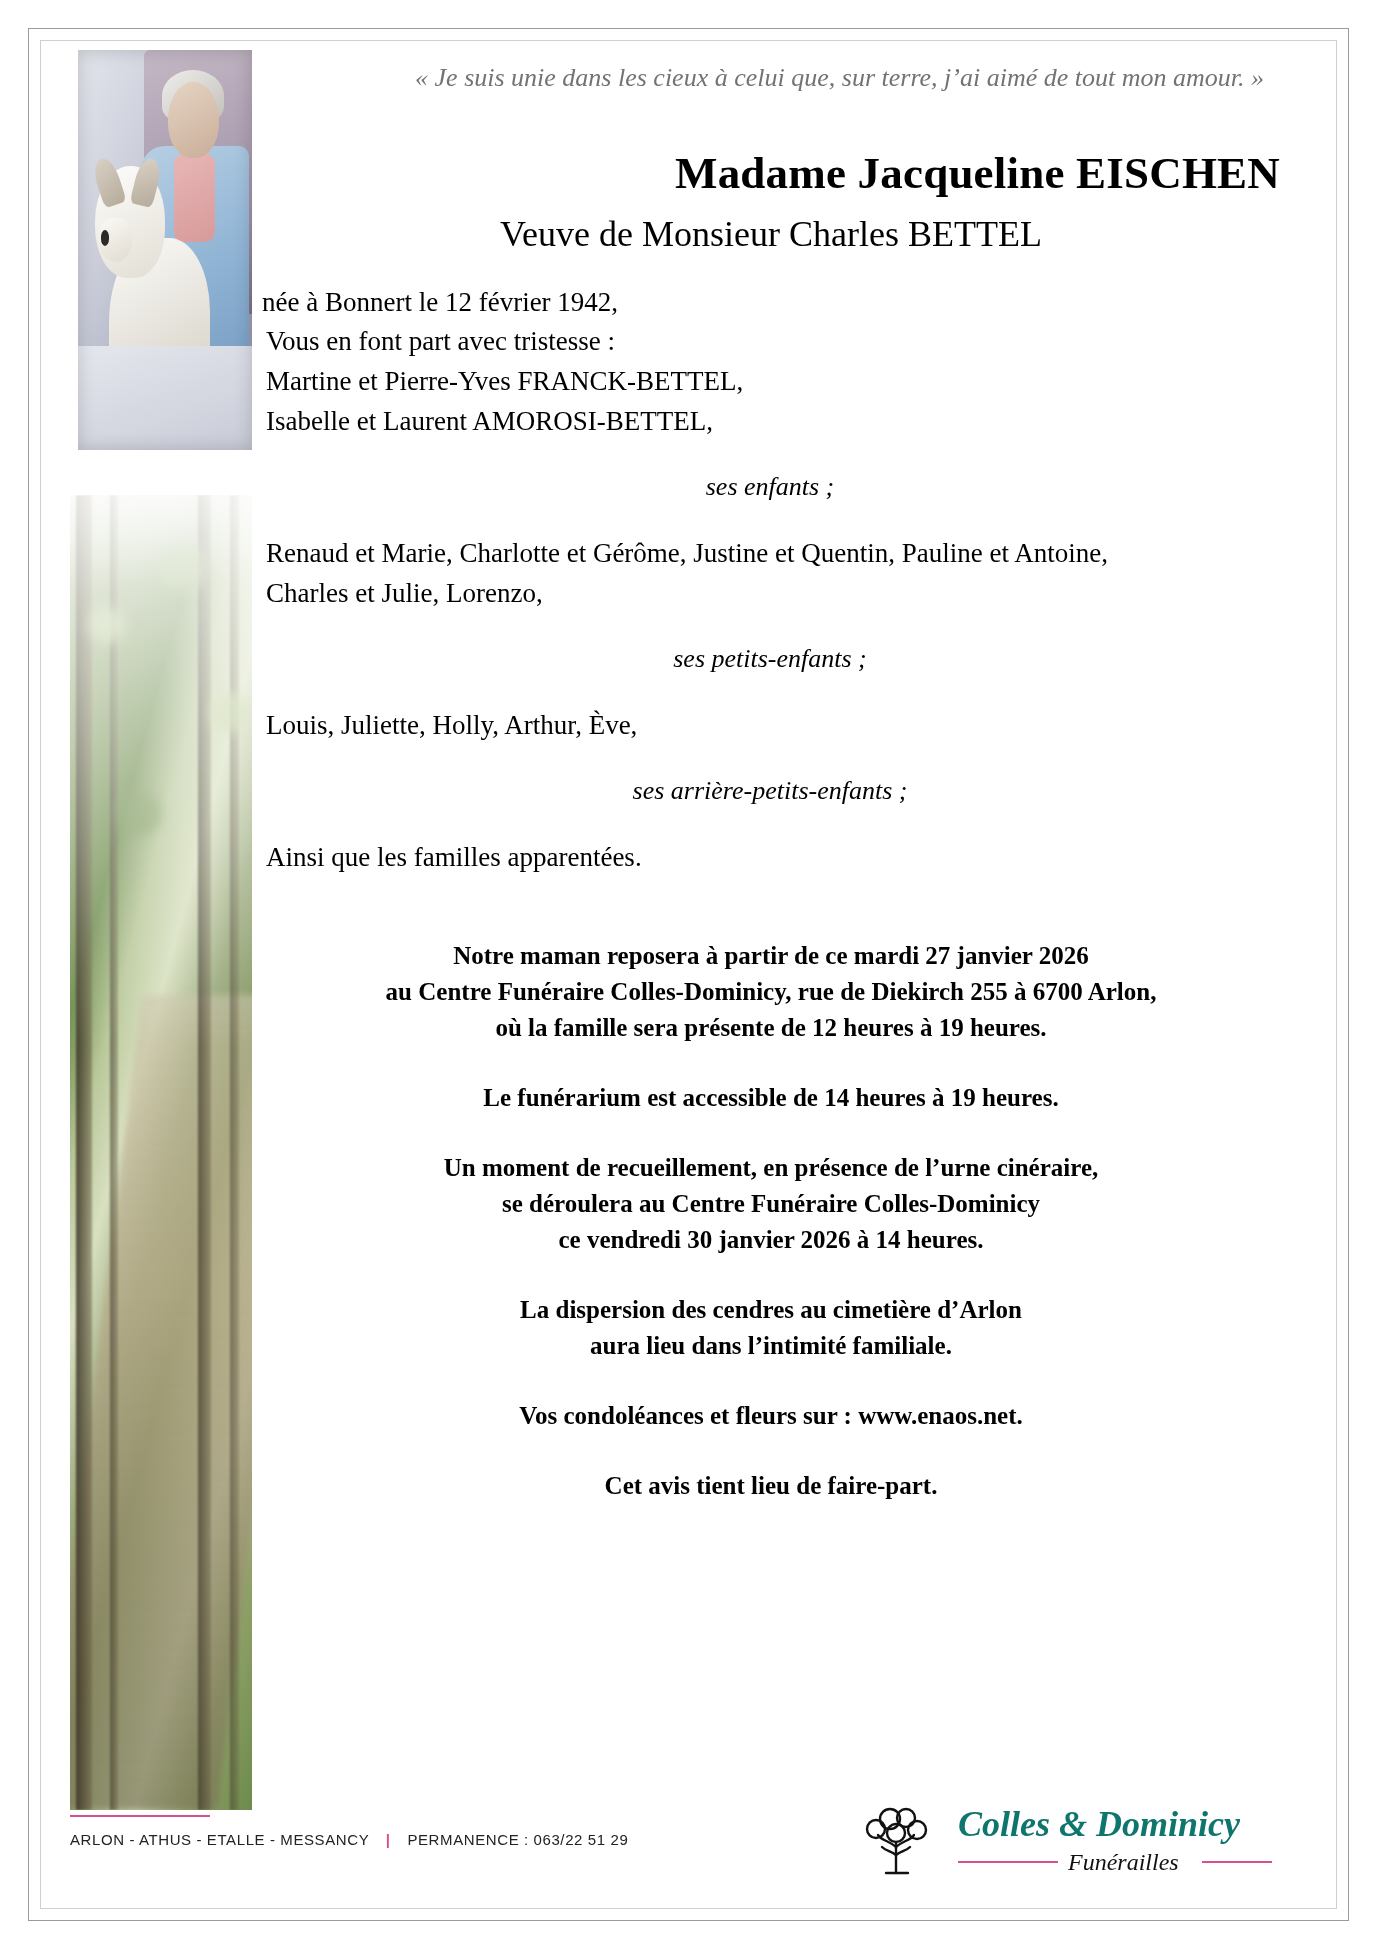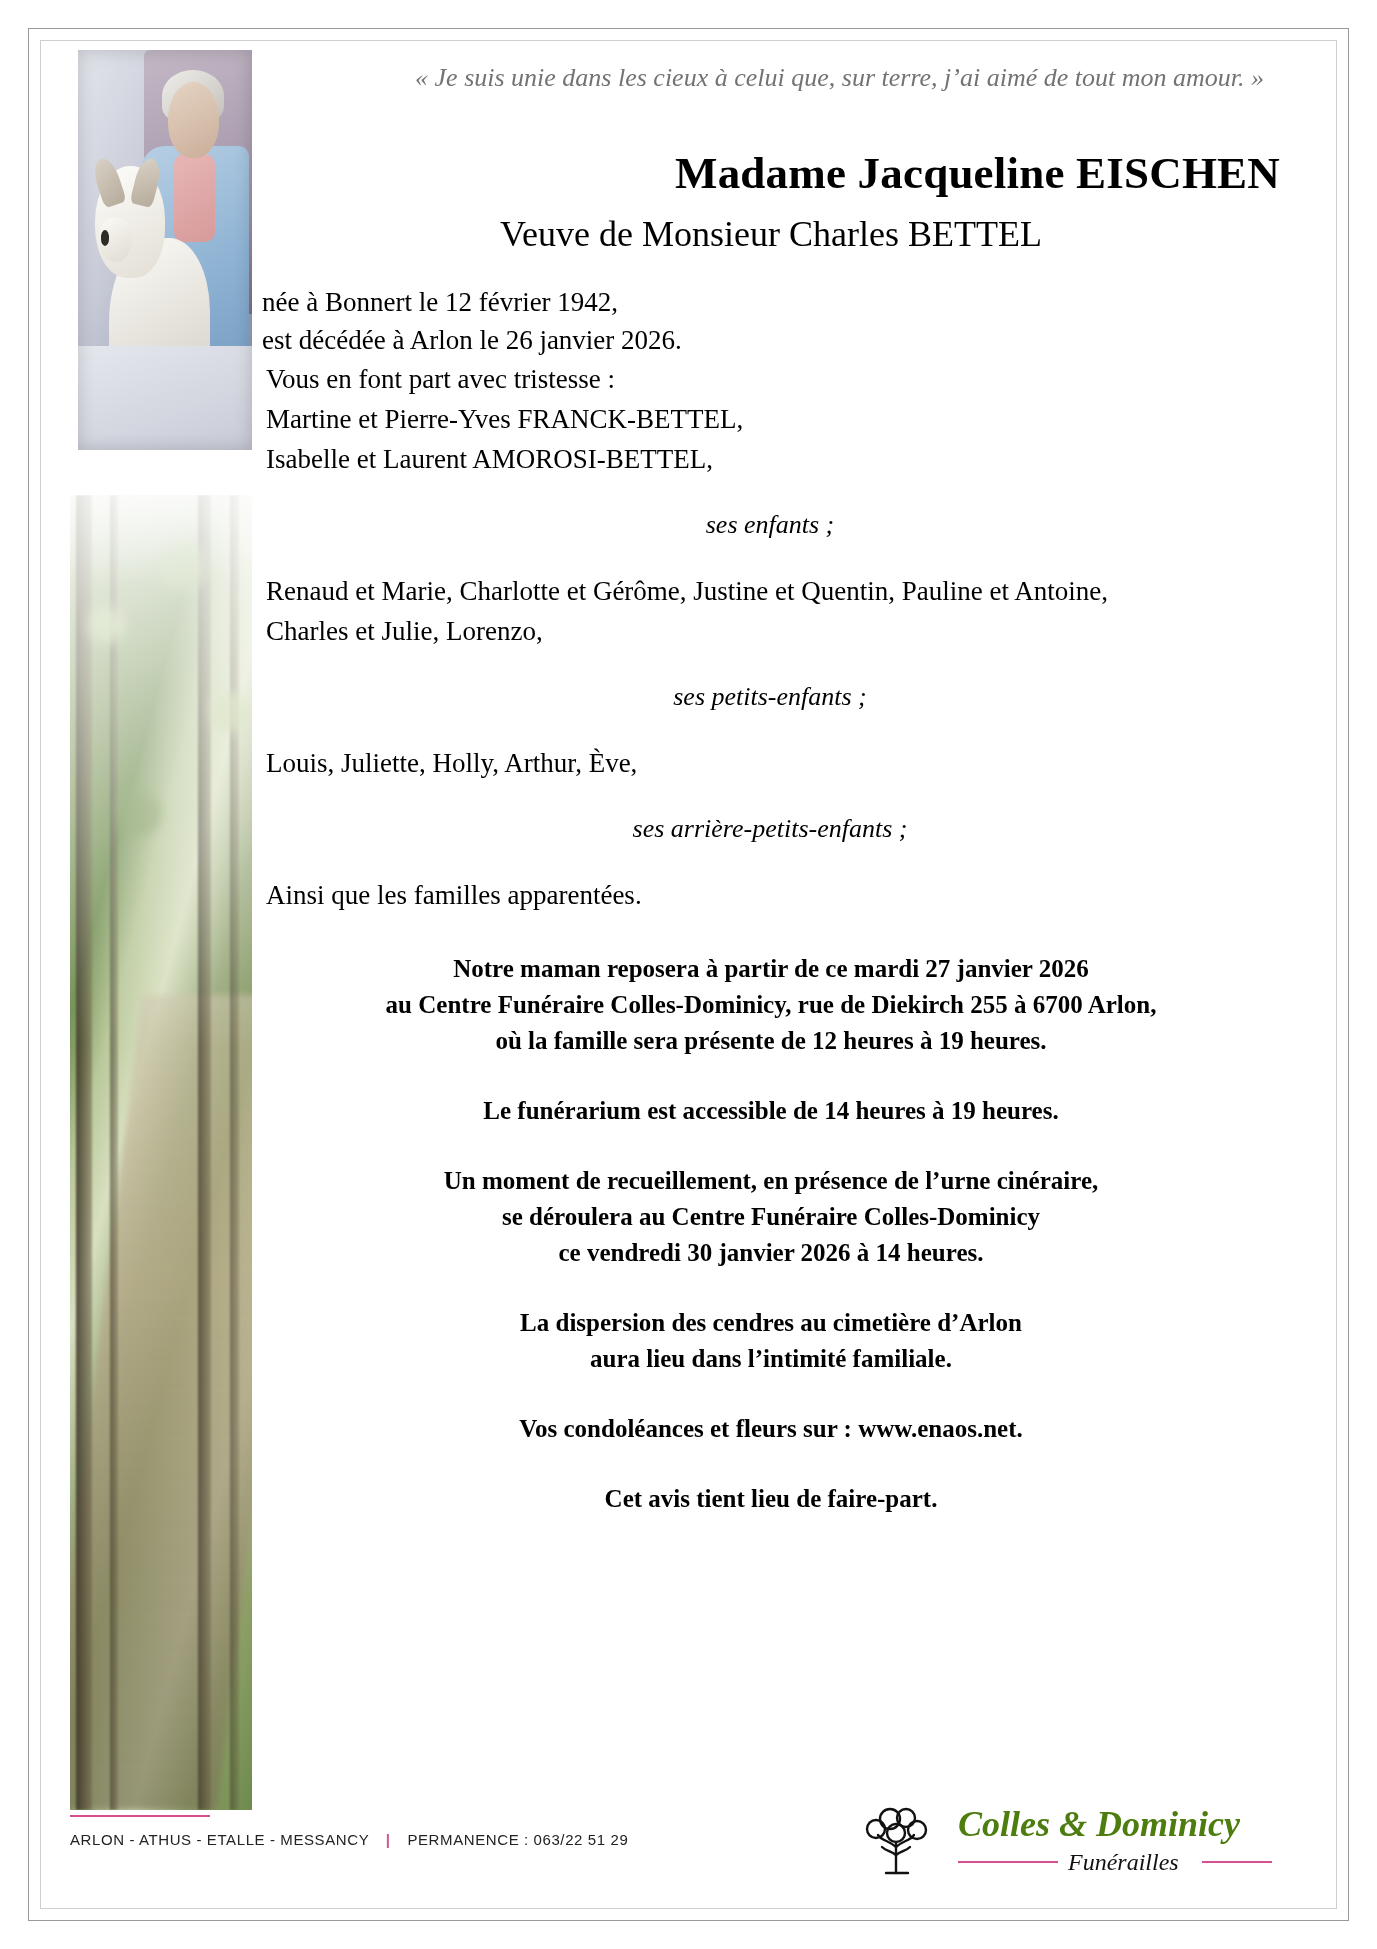--- a/index.html
+++ b/index.html
@@ -273,21 +273,21 @@
     text-align: center;
     font-style: italic;
     font-size: 26px;
     padding-right: 6px;
     margin-top: 26px;
     margin-bottom: 26px;
   }
   .others { margin-top: 0; }
 
   .ceremony {
-    margin-top: 36px;
+    margin-top: 61px;
     text-align: center;
     font-weight: bold;
     font-size: 25px;
     line-height: 36px;
   }
   .ceremony .block { margin-bottom: 34px; }
   .ceremony .block:last-child { margin-bottom: 0; }
 
   
   .footer {
@@ -336,21 +336,21 @@
     height: 74px;
   }
   .footer .logo .brand {
     position: absolute;
     left: 108px;
     top: 4px;
     font-family: "Liberation Serif", serif;
     font-weight: bold;
     font-style: italic;
     font-size: 36px;
-    color: #4d7c0f;
+    color: #0f766e;
     white-space: nowrap;
   }
   .footer .logo .sub {
     position: absolute;
     left: 218px;
     top: 50px;
     font-family: "Liberation Serif", serif;
     font-style: italic;
     font-size: 24px;
     color: #111;
@@ -412,21 +412,20 @@
   </div>
 
   <div class="content">
 
     <div class="quote">« Je suis unie dans les cieux à celui que, sur terre, j’ai aimé de tout mon amour. »</div>
 
     <div class="name">Madame Jacqueline EISCHEN</div>
     <div class="spouse">Veuve de Monsieur Charles BETTEL</div>
     <div class="birth">
       <div>née à Bonnert le 12 février 1942,</div>
-      <div>est décédée à Arlon le 26 janvier 2026.</div>
     </div>
 
     <div class="family">
       <div class="line">Vous en font part avec tristesse :</div>
       <div class="line">Martine et Pierre-Yves FRANCK-BETTEL,</div>
       <div class="line">Isabelle et Laurent AMOROSI-BETTEL,</div>
 
       <div class="role">ses enfants ;</div>
 
       <div class="line">Renaud et Marie, Charlotte et Gérôme, Justine et Quentin, Pauline et Antoine,</div>

